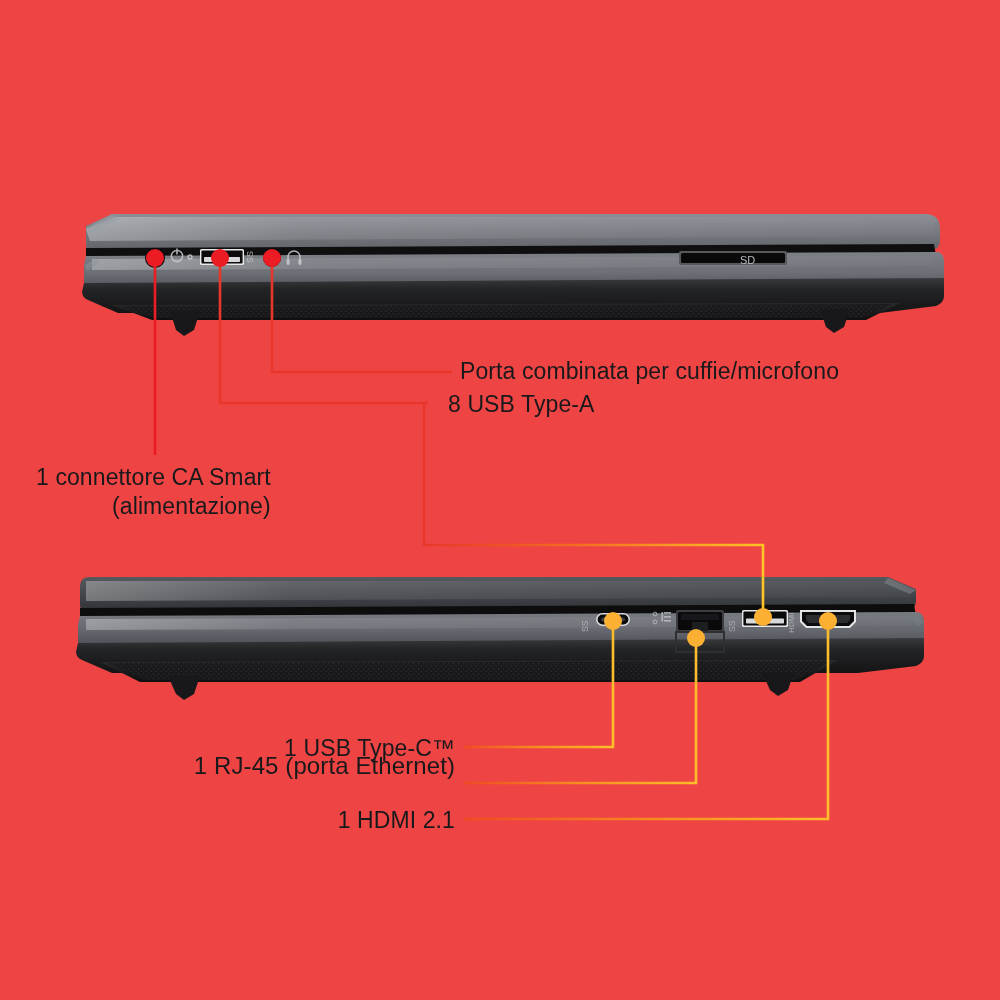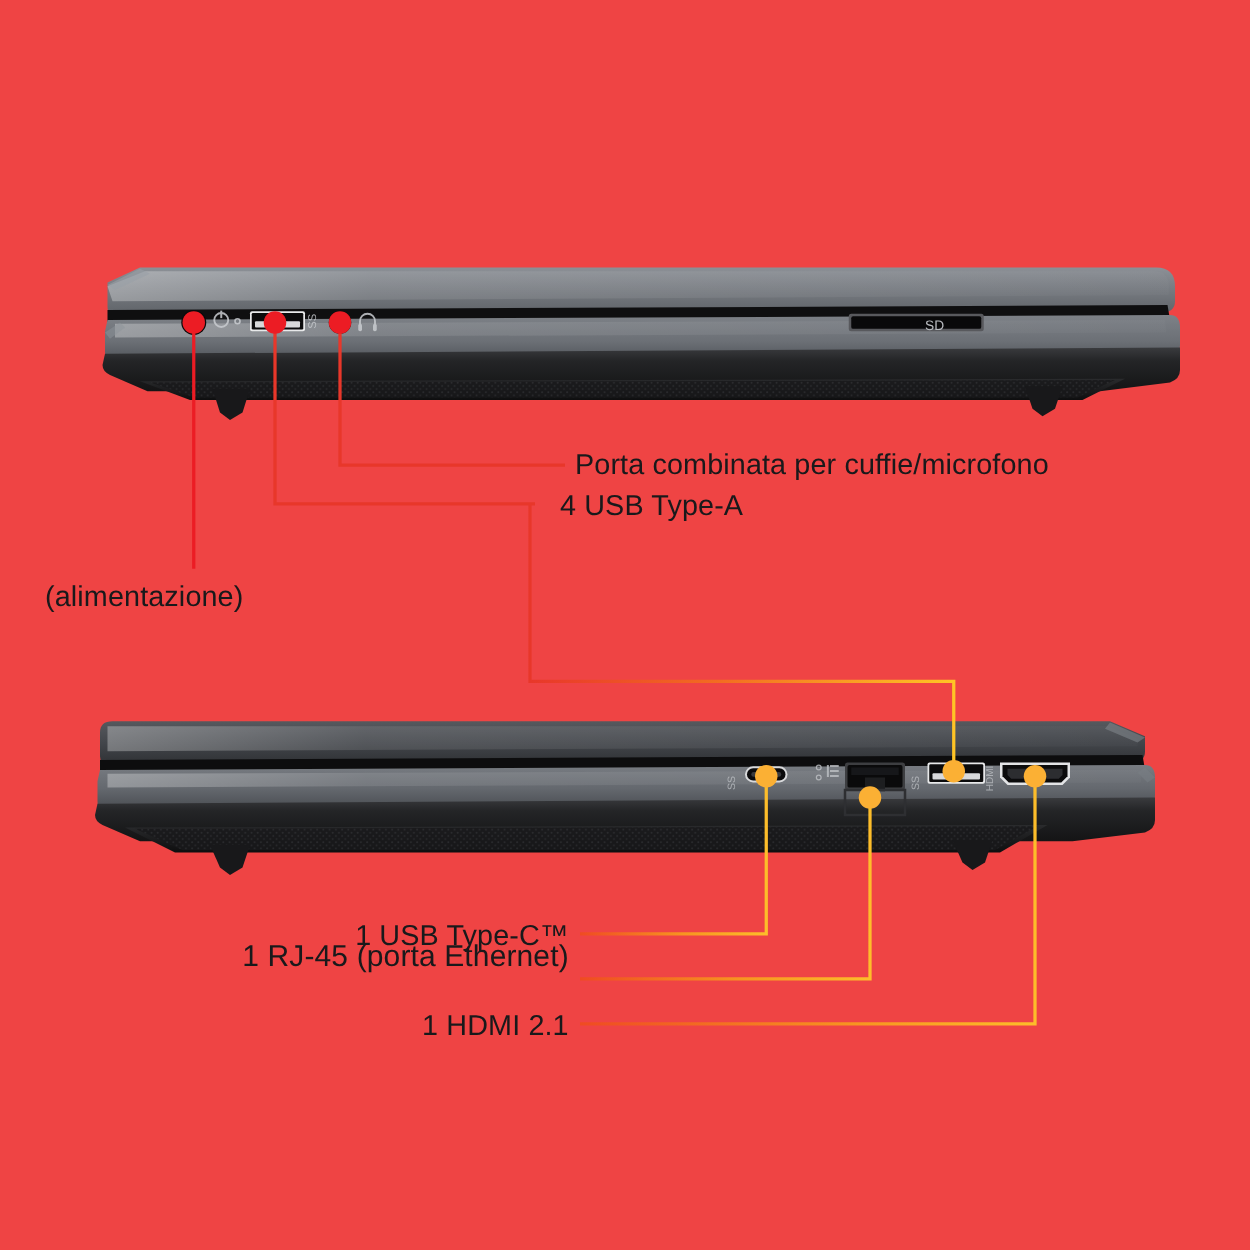--- a/index.html
+++ b/index.html
@@ -250,23 +250,24 @@
     <circle cx="220" cy="258" r="9" fill="#ec1c24"></circle>
     <circle cx="272" cy="258" r="9" fill="#ec1c24"></circle>
     <circle cx="613" cy="621" r="9" fill="#fbb034"></circle>
     <circle cx="696" cy="638" r="9" fill="#fbb034"></circle>
     <circle cx="763" cy="617" r="9" fill="#fbb034"></circle>
     <circle cx="828" cy="621" r="9" fill="#fbb034"></circle>
   </svg>
 
   <div class="lbl l" style="left:460px; top:357px; font-size:23px;">Porta combinata per cuffie/microfono</div>
 
-  <div class="lbl l" style="left:448px; top:390px; font-size:23px;">4 USB Type-A</div>
+  <div class="lbl l" style="left:448px; top:390px; font-size:23px;">8 USB Type-A</div>
 
   <div class="lbl l" style="left:36px; top:463px; font-size:23px;">
+    <div>1 connettore CA Smart</div>
     <div>(alimentazione)</div>
   </div>
 
   <div class="lbl r" style="right:545px; top:734px; font-size:23px;margin-left:14px;">1 USB Type-C™</div>
 
   <div class="lbl r" style="right:545px; top:751px; font-size:24px;">1 RJ-45 (porta Ethernet)</div>
 
   <div class="lbl r" style="right:545px; top:806px; font-size:23px;">1 HDMI 2.1</div>
 
 </div>

